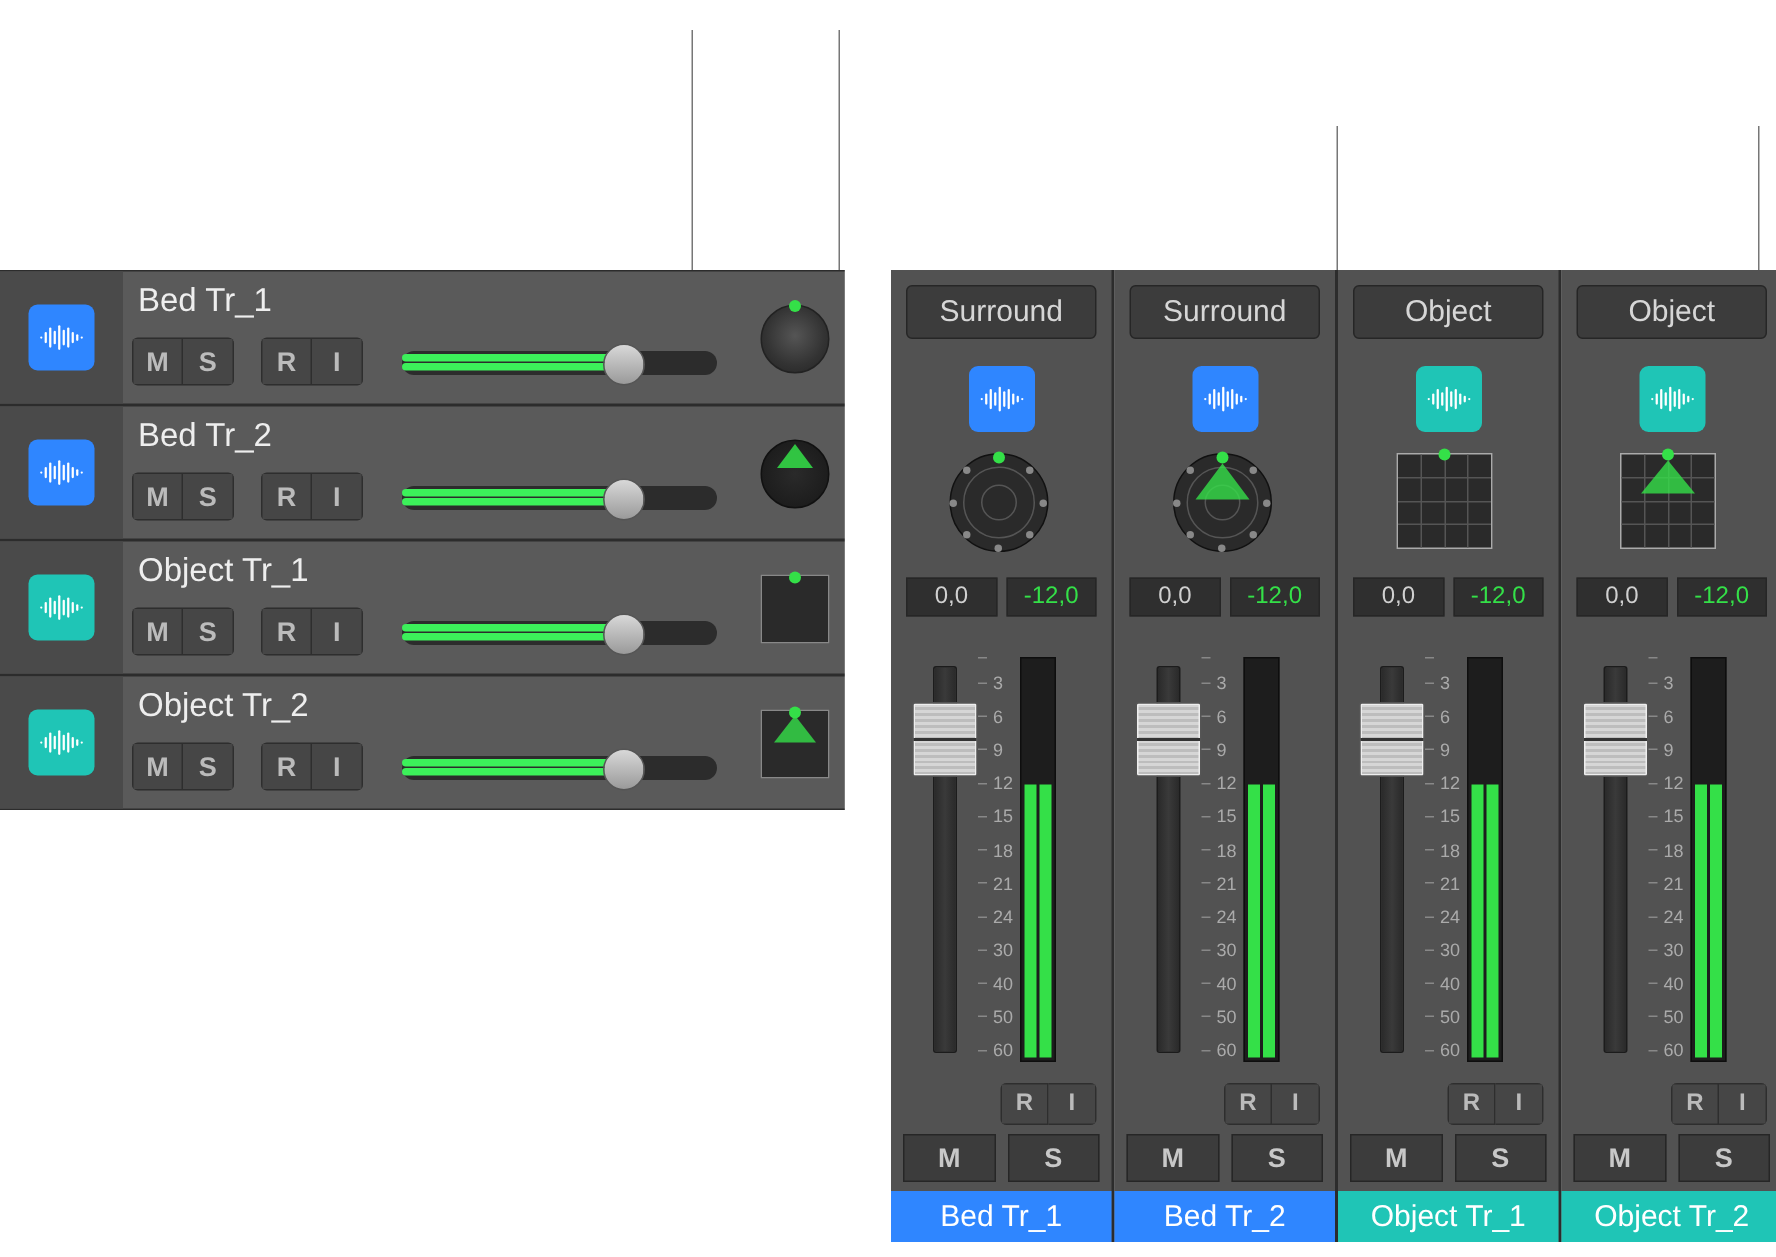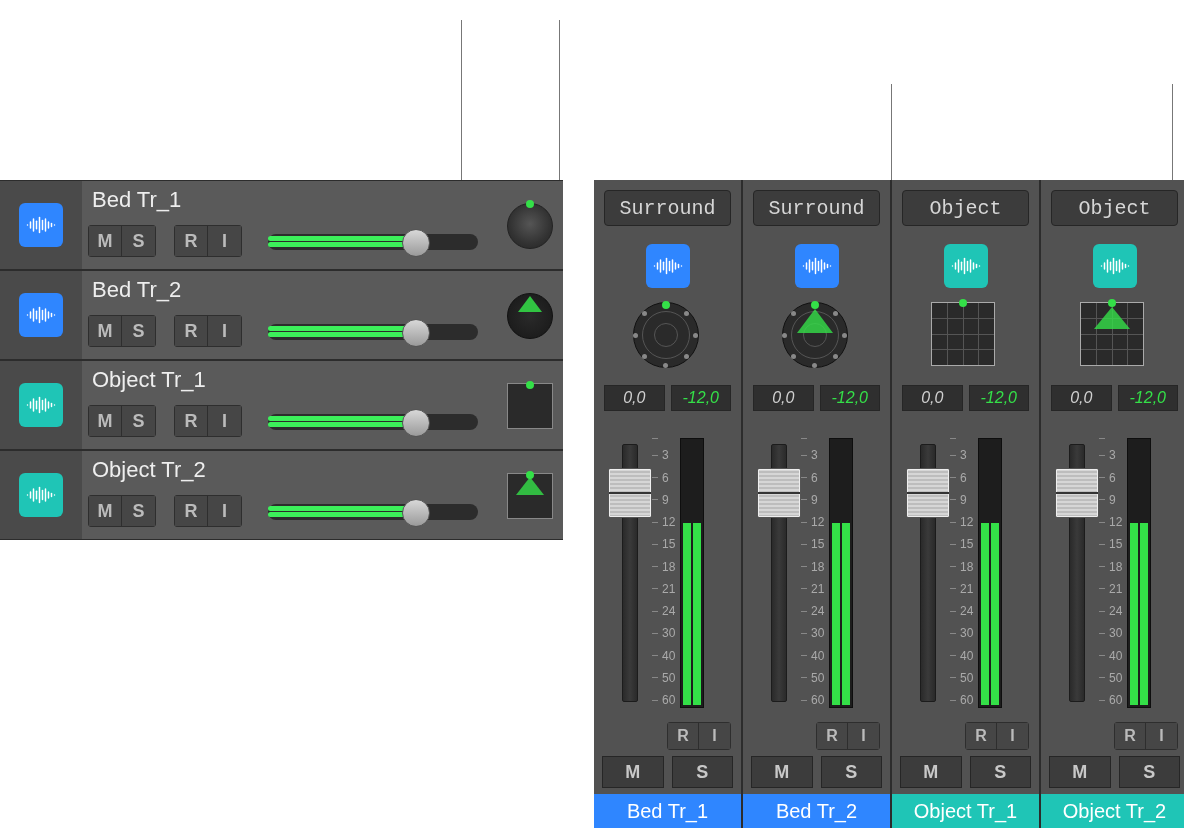--- a/index.html
+++ b/index.html
@@ -147,21 +147,21 @@
     position: relative;
     height: 648px;
   }
   .strip:last-child { border-right: none; }
 
   .mode-btn {
     position:absolute; left:10px; top:10px; right:10px;
     height:34px;
     background:#3c3c3c; border:1px solid #262626; border-radius:4px;
     color:#d6d6d6; font-size:20px;
-    display:flex; align-items:center; justify-content:center;font-family:Liberation Mono, monospace;
+    display:flex; align-items:center; justify-content:center;
   }
 
   .strip .sound-chip { position:absolute; left:50%; top:64px; transform:translateX(-50%); }
 
   .panner-wrap {
     position:absolute; left:50%; top:122px; transform:translateX(-50%);
     width:70px; height:70px;
   }
   .panner-surr {
     width:64px; height:64px; border-radius:50%;
@@ -194,21 +194,21 @@
     width:8px; height:8px; border-radius:50%; background:#34e048;
   }
   .panner-obj .cone {
     position:absolute; left:50%; top:4px; transform:translateX(-50%);
     border-left:18px solid transparent; border-right:18px solid transparent;
     border-bottom:22px solid rgba(52,224,72,.8);
   }
 
   .readouts {
     position:absolute; left:10px; top:205px; right:10px;
-    display:flex; gap:6px;font-style:italic;
+    display:flex; gap:6px;
   }
   .ro {
     flex:1; height:24px; border:1px solid #262626; background:#2f2f2f;
     color:#d0d0d0; font-size:16px; display:flex; align-items:center; justify-content:center;
   }
   .ro.green { color:#34e048; }
 
   .fader-area {
     position:absolute; left:0; top:252px; right:0; height:280px;
   }

